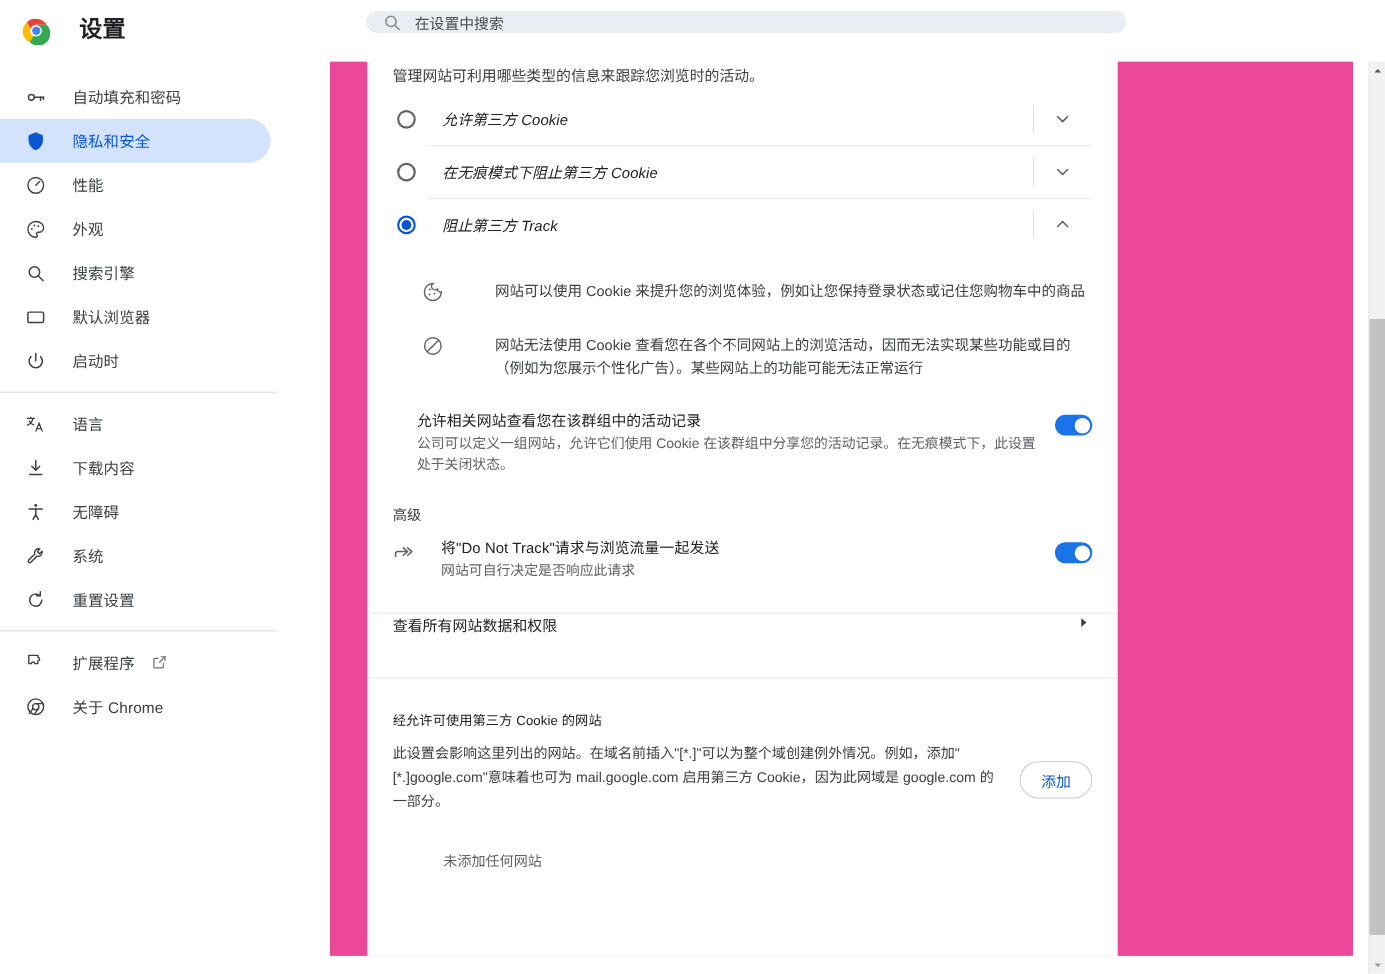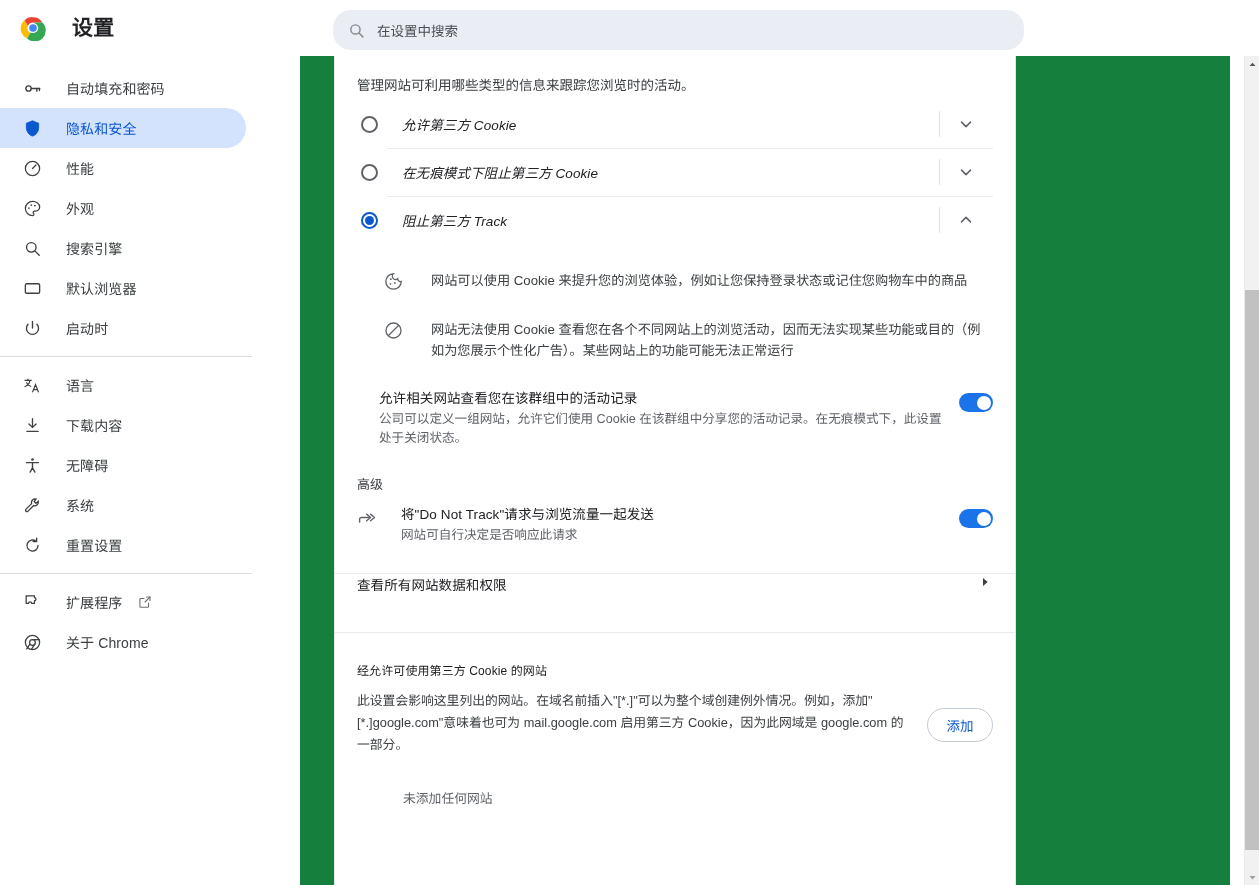--- a/index.html
+++ b/index.html
@@ -26,21 +26,21 @@
     margin-left: 20px; width: 26px; height: 26px; flex: none;
   }
   .header-title {
     margin-left: 26px;
     font-size: 21px; line-height: 26px;
     color: #202124; font-weight: 700;
     letter-spacing: .2px;
   }
   .searchbox {
     position: absolute; left: 333px; top: 10px;
-    width: 691px; height: 40px;
+    width: 691px; height: 20px;
     background: #eaedf3;
     border-radius: 18px;
     display: flex; align-items: center;
     padding-left: 15px;
     border: none; outline: none;
   }
   .searchbox .s-icon { width: 17px; height: 17px; flex: none; opacity: .72; }
   .search-placeholder {
     margin-left: 12px; font-size: 13.5px; color: #4a4d51;
   }
@@ -72,23 +72,23 @@
   .nav-item.active { background: #d3e3fd; color: #0b57d0; }
   .nav-item.active .ic svg { fill: #0b57d0; stroke: #0b57d0; }
   .nav-item .ext { margin-left: 16px; width: 14px; height: 14px; opacity: .75; }
   .nav-sep {
     height: 1px; background: #dadce0;
     margin: 8px 0 8px 0; width: 252px;
   }
 
   
   .main {
-    position: absolute; left: 300px; top: 56px;
+    position: absolute; left: 300px; top: 40px;
     width: 930px; height: 829px;
-    background: #15803d;
+    background: #ec4899;
     overflow: hidden;
   }
   .card {
     position: absolute; left: 34px; top: 0;
     width: 682px; min-height: 829px;
     background: #ffffff;
     border-left: 1px solid #e6e7e8;
     border-right: 1px solid #e6e7e8;
   }
   .intro {
@@ -131,20 +131,21 @@
     content: ""; position: absolute; left: 0; top: 2px; bottom: 2px;
     width: 1px; background: #e0e2e5;
   }
   .chev { width: 18px; height: 18px; }
 
   
   .detail { padding: 14px 22px 0 48px; }
   .detail-row {
     display: flex; align-items: flex-start;
     padding: 12px 0 14px 0;
+    gap: 19px;
   }
   .detail-row .dic { width: 22px; height: 22px; flex: none; margin-top: 1px; }
   .detail-row .dtxt {
     margin-left: 26px; font-size: 13.2px; color: #3c4043; line-height: 21px;
     max-width: 570px;
   }
 
   
   .toggle-row {
     display: flex; align-items: flex-start;

